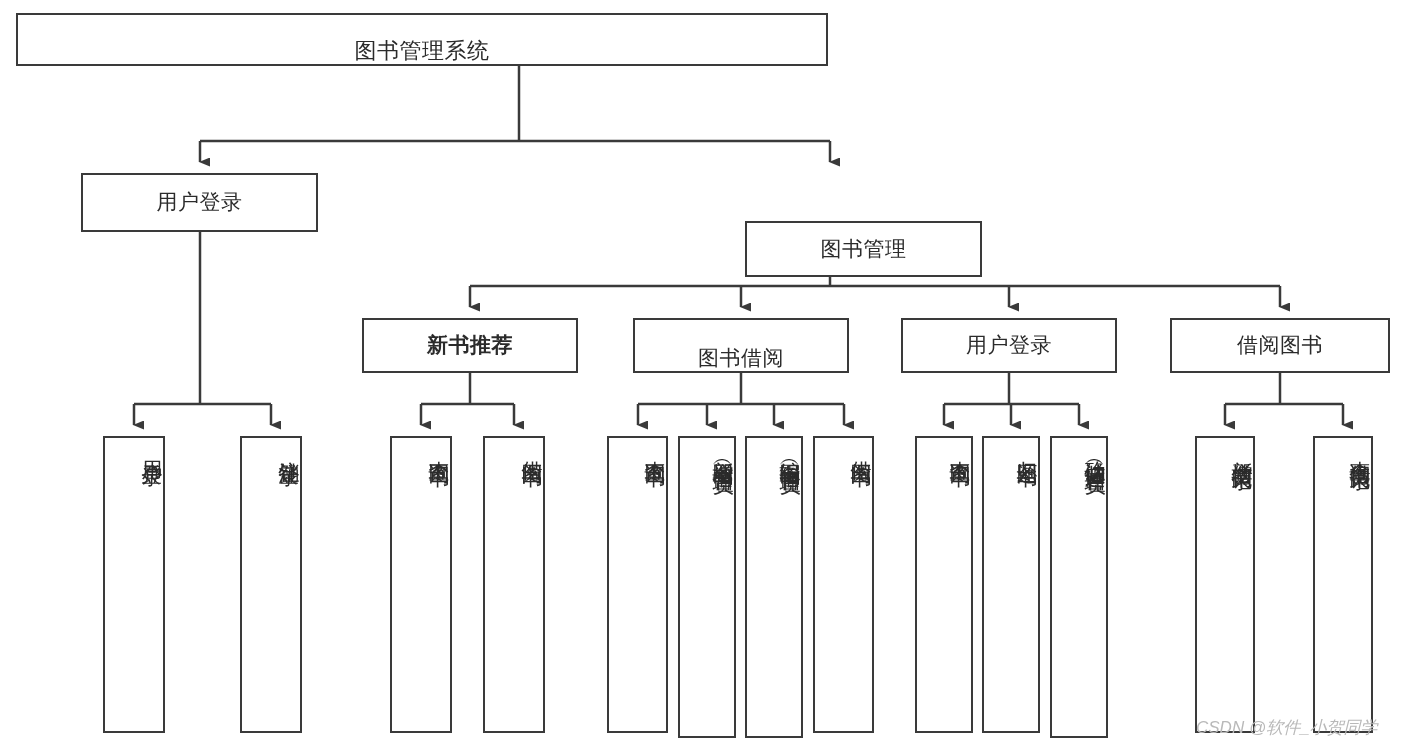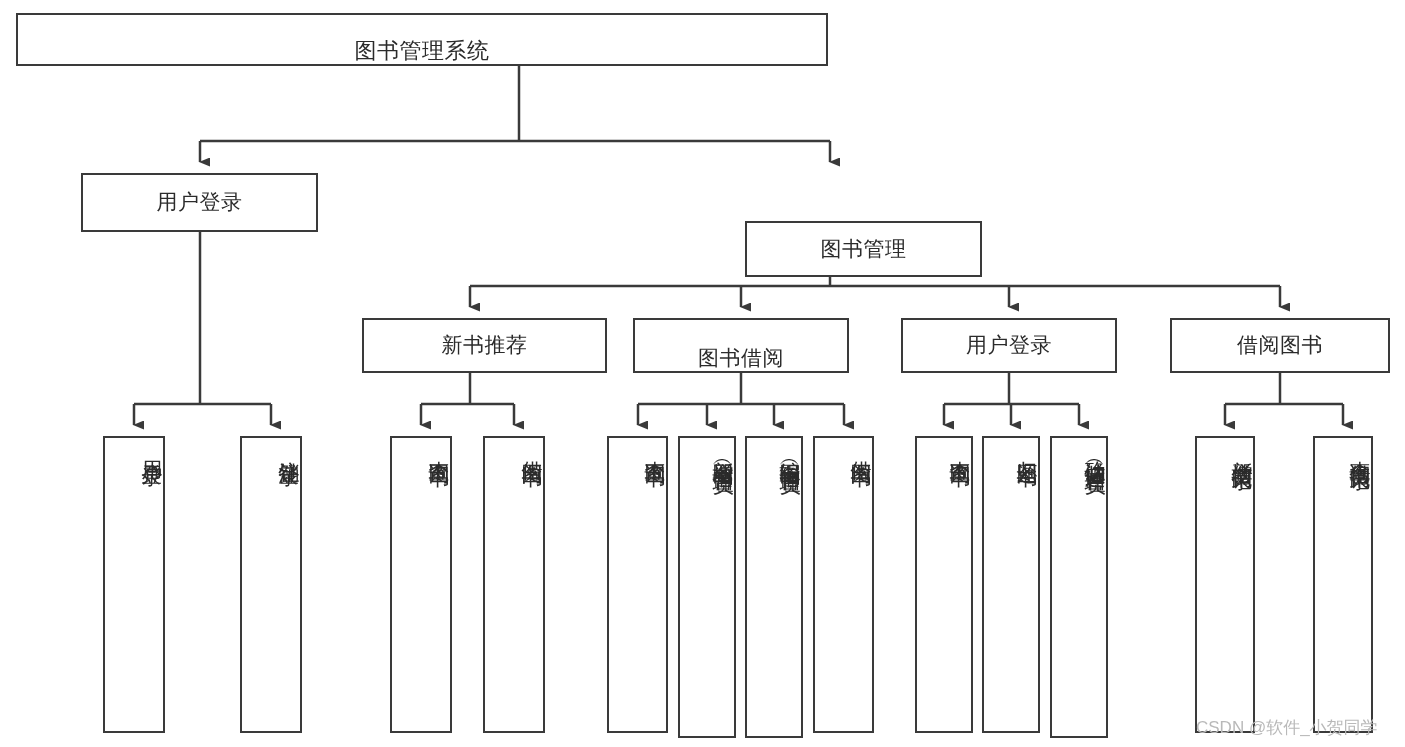--- a/index.html
+++ b/index.html
@@ -63,20 +63,21 @@
     width: 100%;
     display: block;
     text-align: center;
   }
   .watermark {
     position: absolute;
     color: #b9b9b9;
     font-size: 17px;
     white-space: nowrap;
     font-family: "Liberation Sans", "DejaVu Sans", sans-serif;
+    font-style: italic;
   }
 </style>
 </head>
 <body>
 
 <div id="diagram-root">
   <svg class="connectors" viewBox="0 0 1405 747" preserveAspectRatio="none">
     <defs>
       <marker id="arrowhead" markerWidth="9" markerHeight="11" refX="4.5" refY="10" orient="auto" markerUnits="userSpaceOnUse">
         <polygon points="0,0 9,0 4.5,11" fill="#3a3a3a"></polygon>
@@ -122,21 +123,21 @@
   <div id="node-layer">
       <div class="node horizontal root" style="left: 16px; top: 13px; width: 812px; height: 53px; align-items: flex-end;">
         <span class="node-label">图书管理系统</span>
       </div>
       <div class="node horizontal" style="left: 81px; top: 173px; width: 237px; height: 59px;">
         <span class="node-label">用户登录</span>
       </div>
       <div class="node horizontal" style="left: 745px; top: 173px; width: 237px; height: 56px; margin-top: 48px;">
         <span class="node-label">图书管理</span>
       </div>
-      <div class="node horizontal" style="left: 362px; top: 318px; width: 245px; height: 55px;">
+      <div class="node horizontal" style="left: 362px; top: 318px; width: 216px; height: 55px; font-weight: bold;">
         <span class="node-label">新书推荐</span>
       </div>
       <div class="node horizontal" style="left: 633px; top: 318px; width: 216px; height: 55px; align-items: flex-end;">
         <span class="node-label">图书借阅</span>
       </div>
       <div class="node horizontal" style="left: 901px; top: 318px; width: 216px; height: 55px;">
         <span class="node-label">用户登录</span>
       </div>
       <div class="node horizontal" style="left: 1170px; top: 318px; width: 220px; height: 55px;">
         <span class="node-label">借阅图书</span>

